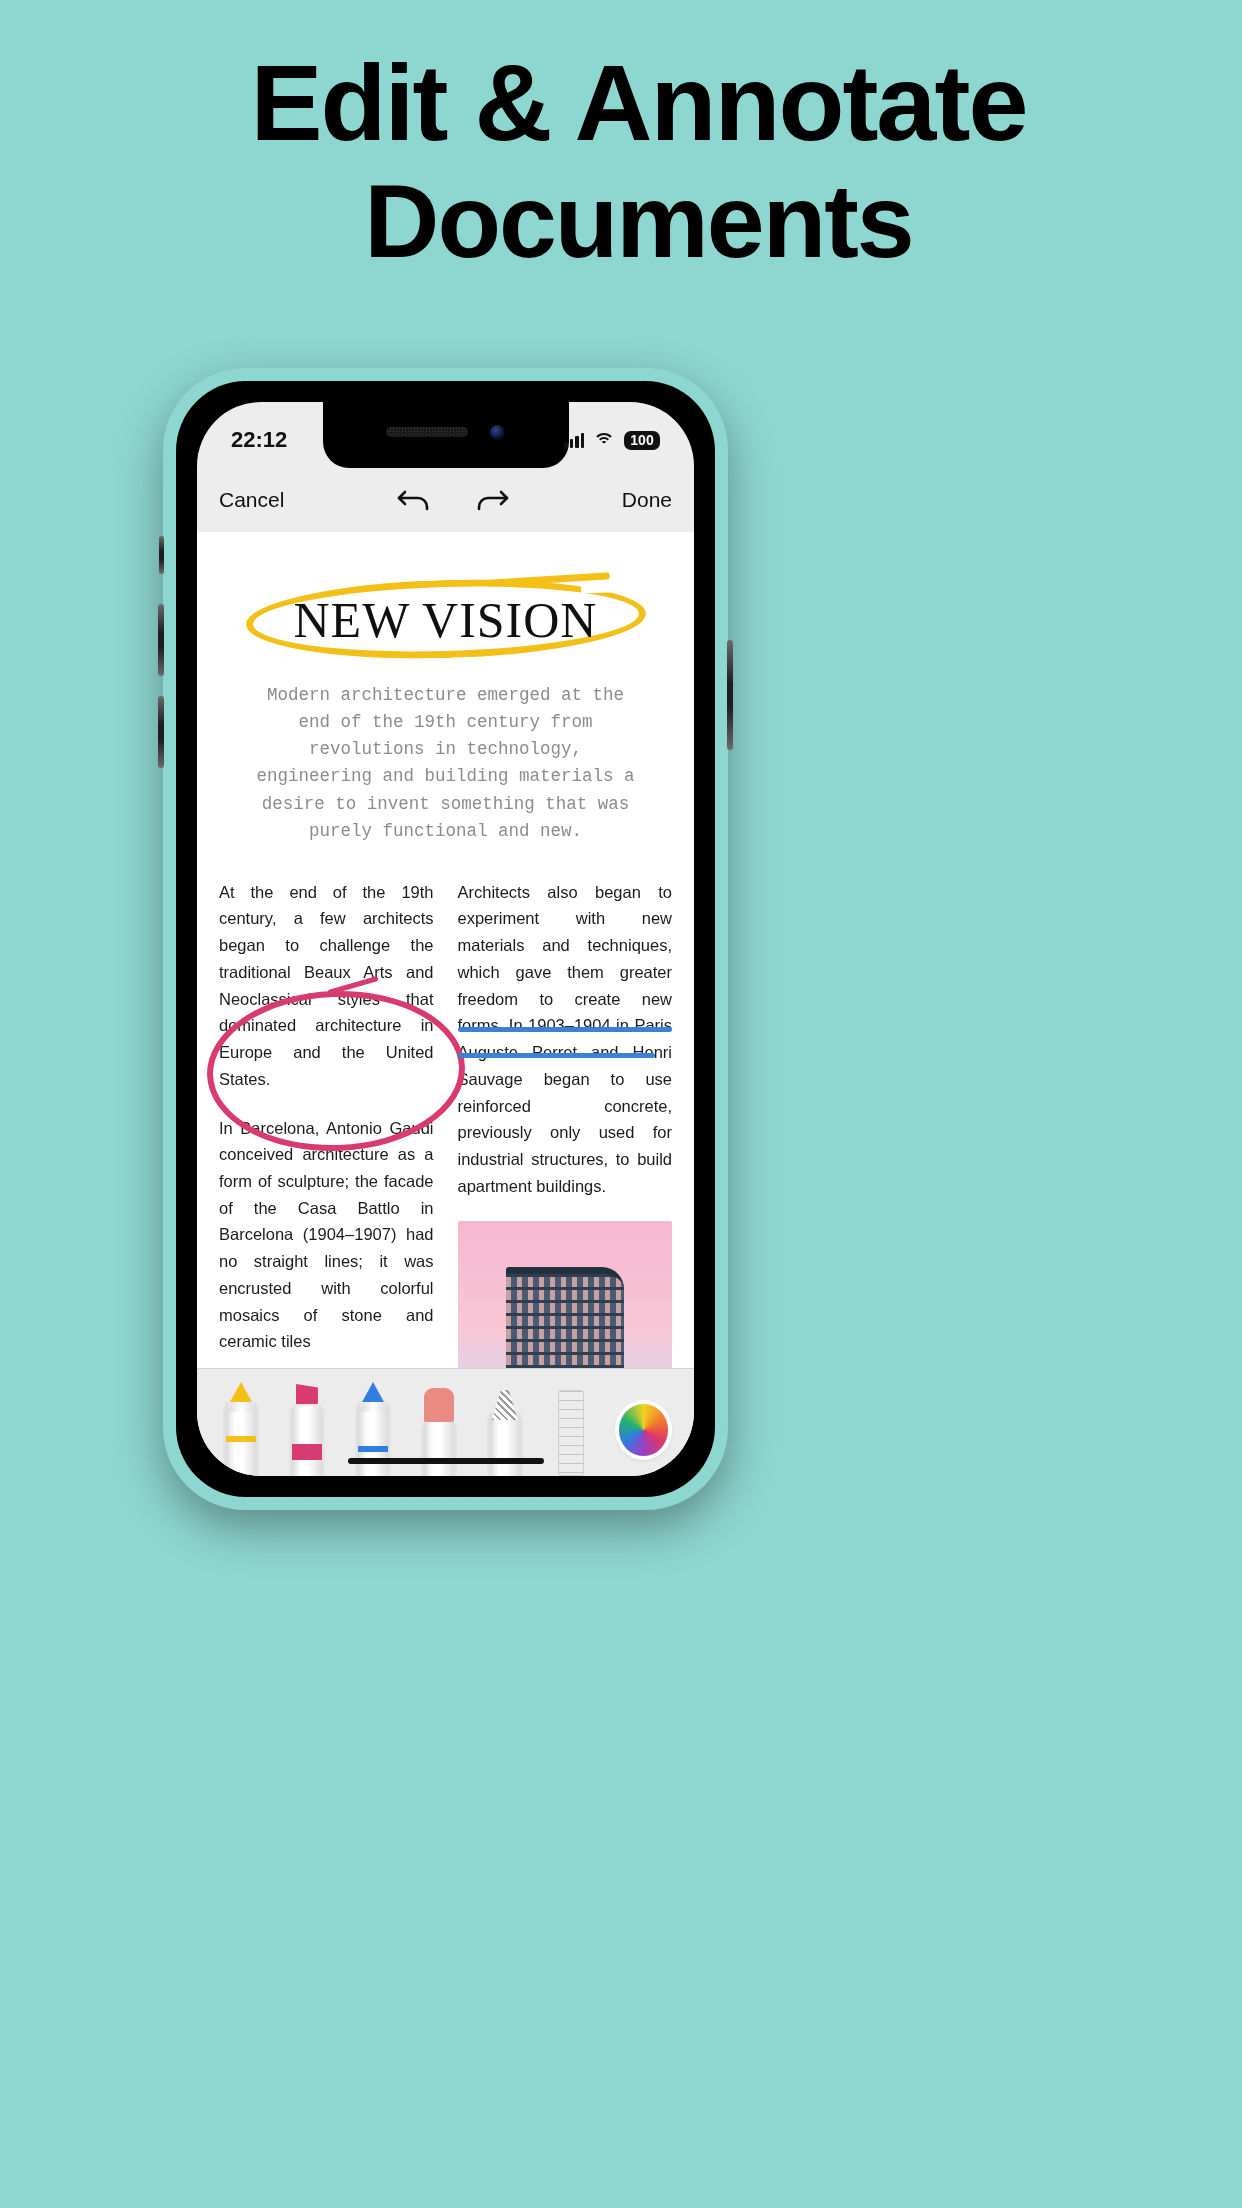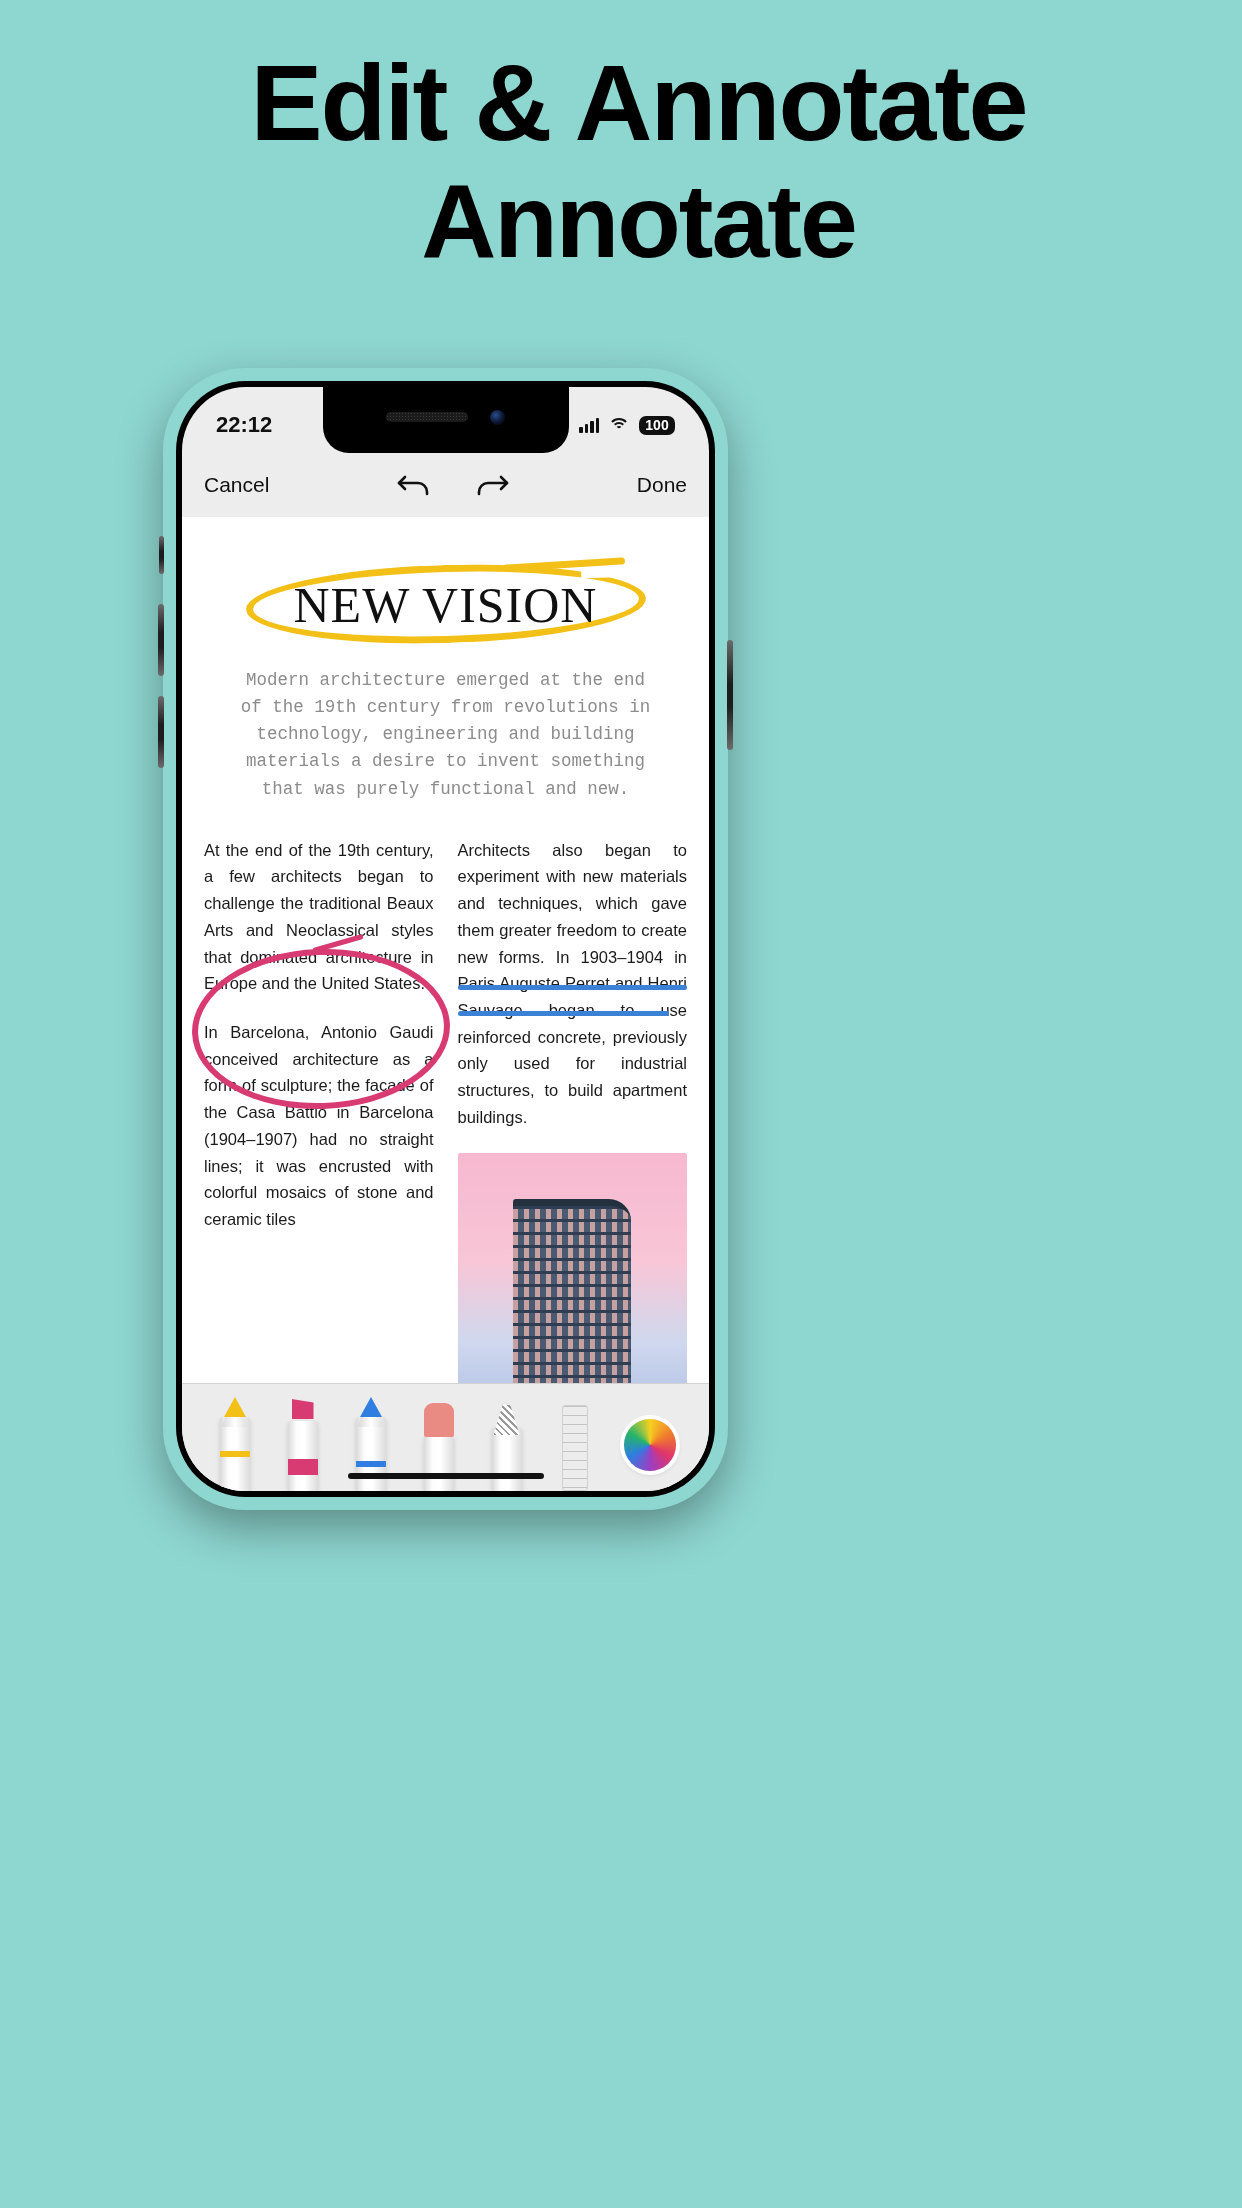--- a/index.html
+++ b/index.html
@@ -33,21 +33,21 @@
     width: 565px; height: 1142px;
     border-radius: 82px;
     background: linear-gradient(105deg,#f2f2f2 0%,#ararar 0%, #8e8e8e 2%, #2a2a2a 6%, #0d0d0d 14%, #101010 86%, #3b3b3b 94%, #9a9a9a 99%);
     box-shadow: 0 18px 46px rgba(0,0,0,.35);
     padding: 13px;
   }
   .phone-inner {
     width: 100%; height: 100%;
     border-radius: 70px;
     background: #000;
-    padding: 6px;
+    padding: 21px;
     position: relative;
   }
   .screen {
     width: 100%; height: 100%;
     border-radius: 64px;
     background: #ededed;
     overflow: hidden;
     position: relative;
   }
   
@@ -315,21 +315,21 @@
     transform: translateX(-50%);
     width: 196px; height: 6px; border-radius: 3px; background: #111;
     z-index: 9;
   }
 </style>
 </head>
 <body>
 
 <div class="headline">
   <span class="l1">Edit &amp; Annotate</span>
-  <span class="l2">Annotate</span>
+  <span class="l2">Documents</span>
 </div>
 
 <div class="phone">
   <div class="btn-side btn-silent"></div>
   <div class="btn-side btn-vup"></div>
   <div class="btn-side btn-vdn"></div>
   <div class="btn-side btn-power"></div>
 
   <div class="phone-inner">
     <div class="screen">

